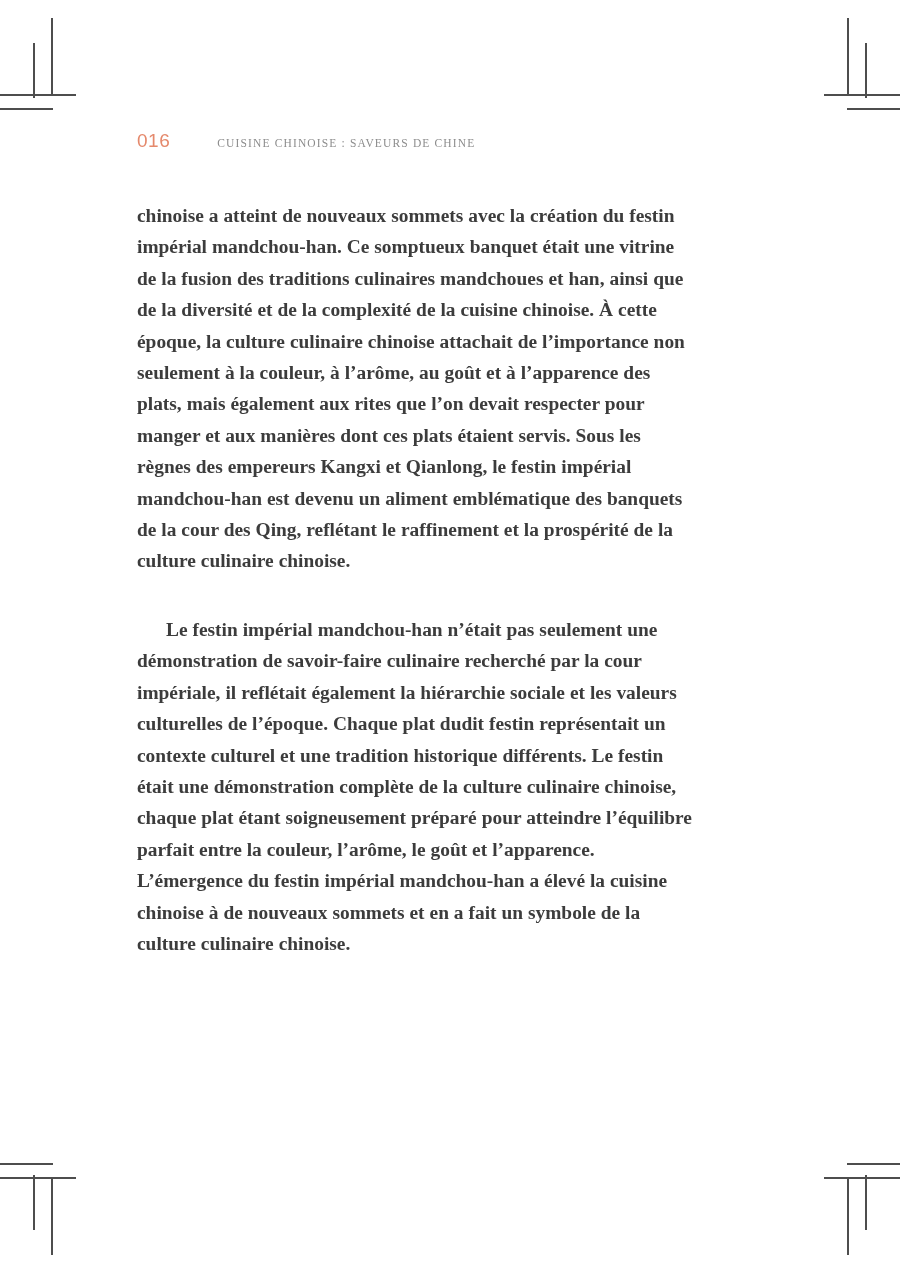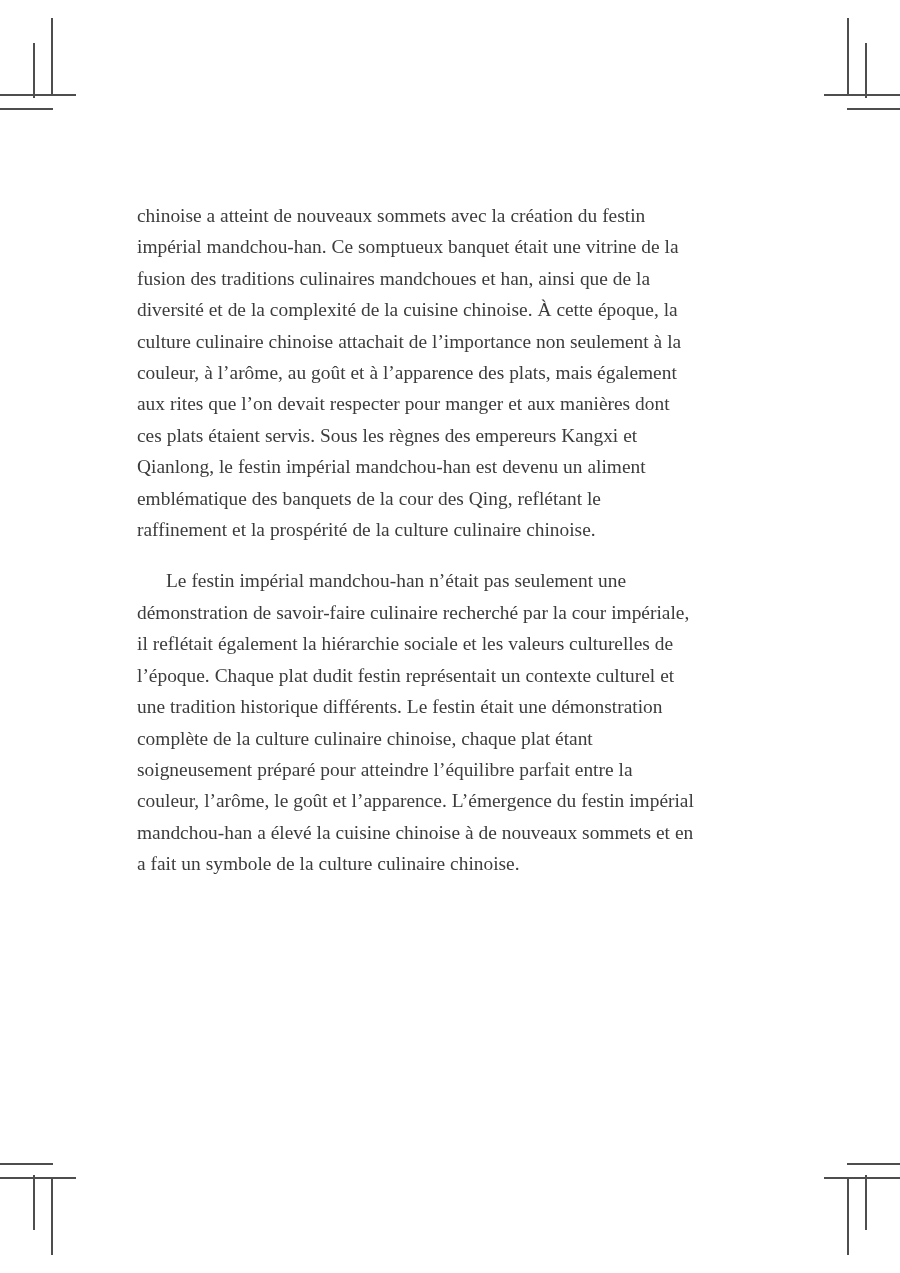--- a/index.html
+++ b/index.html
@@ -98,23 +98,25 @@
     width: 558px;
   }
   .body-par {
     margin: 0;
     font-size: 19.4px;
     line-height: 31.4px;
     color: #3c3c3c;
     text-align: left;
     hyphens: none;
     word-spacing: 0.1px;
+    font-weight: bold;
   }
   .body-par.indented {
     text-indent: 29px;
+    margin-top: 17px;
   }
   .par-gap {
     height: 20px;
   }
 </style>
 </head>
 <body>
 
 <div class="page">
 
@@ -139,20 +141,24 @@
     <div class="bar h-inner"></div>
   </div>
 
   <div class="crop-mark cm-br">
     <div class="bar v-outer"></div>
     <div class="bar h-outer"></div>
     <div class="bar v-inner"></div>
     <div class="bar h-inner"></div>
   </div>
 
+  <div class="running-head">
+    <span class="folio">016</span>
+    <span class="running-title">CUISINE CHINOISE : SAVEURS DE CHINE</span>
+  </div>
 
   <div class="text-column">
     <p class="body-par">chinoise a atteint de nouveaux sommets avec la création du festin impérial mandchou-han. Ce somptueux banquet était une vitrine de la fusion des traditions culinaires mandchoues et han, ainsi que de la diversité et de la complexité de la cuisine chinoise. À cette époque, la culture culinaire chinoise attachait de l’importance non seulement à la couleur, à l’arôme, au goût et à l’apparence des plats, mais également aux rites que l’on devait respecter pour manger et aux manières dont ces plats étaient servis. Sous les règnes des empereurs Kangxi et Qianlong, le festin impérial mandchou-han est devenu un aliment emblématique des banquets de la cour des Qing, reflétant le raffinement et la prospérité de la culture culinaire chinoise.</p>
     <div class="par-gap"></div>
     <p class="body-par indented">Le festin impérial mandchou-han n’était pas seulement une démonstration de savoir-faire culinaire recherché par la cour impériale, il reflétait également la hiérarchie sociale et les valeurs culturelles de l’époque. Chaque plat dudit festin représentait un contexte culturel et une tradition historique différents. Le festin était une démonstration complète de la culture culinaire chinoise, chaque plat étant soigneusement préparé pour atteindre l’équilibre parfait entre la couleur, l’arôme, le goût et l’apparence. L’émergence du festin impérial mandchou-han a élevé la cuisine chinoise à de nouveaux sommets et en a fait un symbole de la culture culinaire chinoise.</p>
     <div class="par-gap"></div>
   </div>
 
 </div>
 

